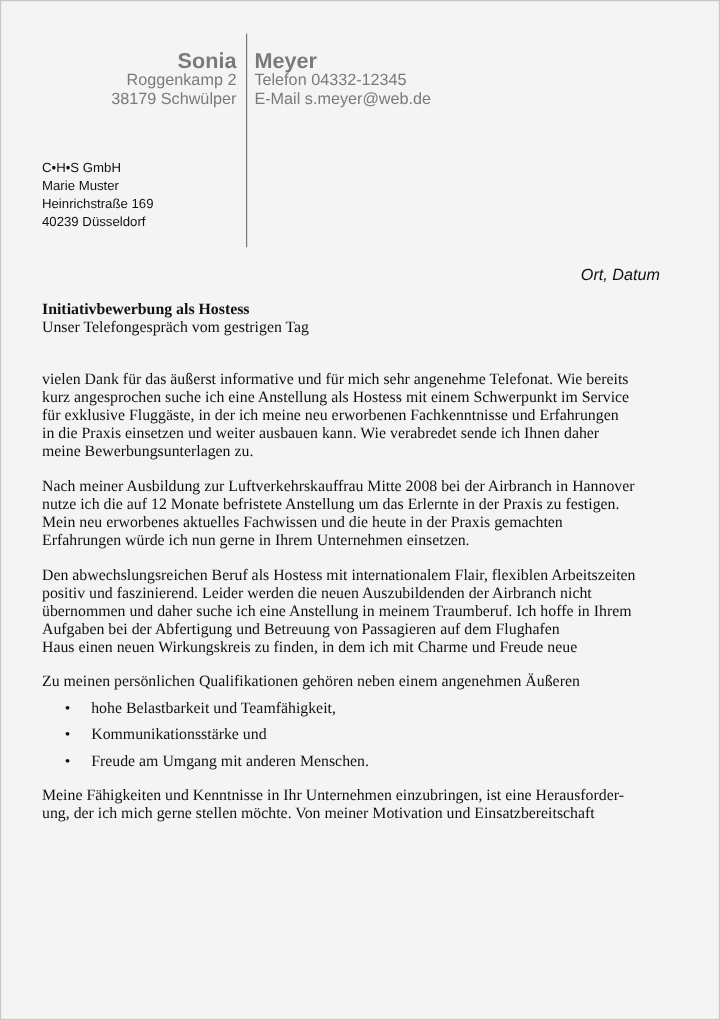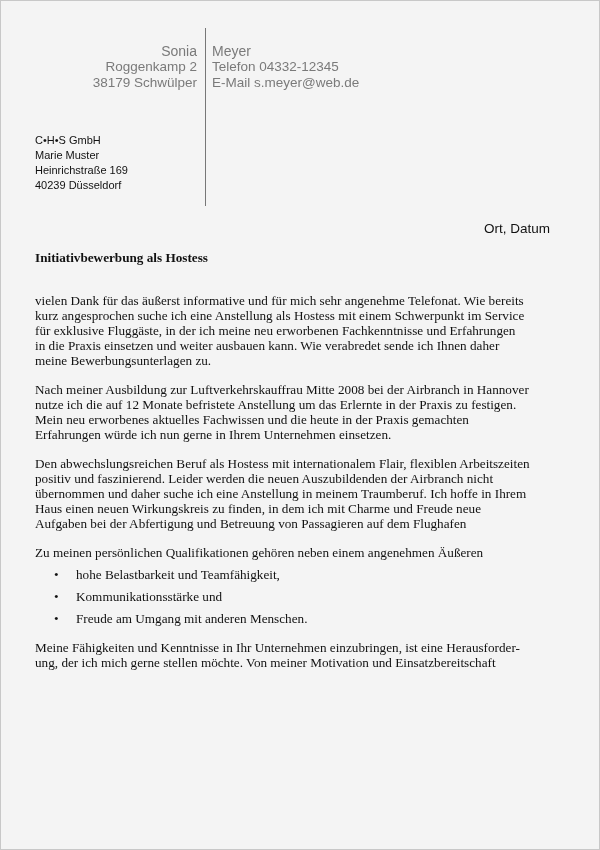--- a/index.html
+++ b/index.html
@@ -21,33 +21,34 @@
     position: absolute; right: 402px; top: 42px;
     text-align: right;
     color: #7a7a7a;
     font-size: 13.5px; line-height: 16px;
   }
   .header-right {
     position: absolute; left: 211px; top: 42px;
     color: #7a7a7a;
     font-size: 13.5px; line-height: 16px;
   }
-  .header-left .name, .header-right .name { font-weight: normal; font-size: 14px; }
+  .header-left .name, .header-right .name { font-weight: bold; font-size: 18px; }
   .divider {
     position: absolute; left: 204px; top: 27px;
     width: 1px; height: 178px;
     background: #777;
   }
   .recipient {
     position: absolute; left: 34px; top: 132px;
     font-size: 11px; line-height: 15px;
   }
   .date {
     position: absolute; right: 49px; top: 220px;
     font-size: 13.5px;
+    font-style: italic;
   }
   .body {
     position: absolute; left: 34px; top: 249px; width: 530px;
     font-size: 13.2px; line-height: 15px; font-family: Liberation Serif, serif;
   }
   .subject { font-weight: bold; }
   .p { margin: 0; }
   .gap { height: 14px; }
   ul { list-style: none; margin: 0; padding: 0; }
   ul li { position: relative; padding-left: 41px; height: 22px; line-height: 22px; }
@@ -76,20 +77,21 @@
     <div>C•H•S GmbH</div>
     <div>Marie Muster</div>
     <div>Heinrichstraße 169</div>
     <div>40239 Düsseldorf</div>
   </div>
 
   <div class="date">Ort, Datum</div>
 
   <div class="body">
     <div class="subject">Initiativbewerbung als Hostess</div>
+    <div>Unser Telefongespräch vom gestrigen Tag</div>
     <div class="gap"></div>
     <div class="gap"></div>
 
     <div class="p">
       <div>vielen Dank für das äußerst informative und für mich sehr angenehme Telefonat. Wie bereits</div>
       <div>kurz angesprochen suche ich eine Anstellung als Hostess mit einem Schwerpunkt im Service</div>
       <div>für exklusive Fluggäste, in der ich meine neu erworbenen Fachkenntnisse und Erfahrungen</div>
       <div>in die Praxis einsetzen und weiter ausbauen kann. Wie verabredet sende ich Ihnen daher</div>
       <div>meine Bewerbungsunterlagen zu.</div>
     </div>
@@ -100,22 +102,22 @@
       <div>nutze ich die auf 12 Monate befristete Anstellung um das Erlernte in der Praxis zu festigen.</div>
       <div>Mein neu erworbenes aktuelles Fachwissen und die heute in der Praxis gemachten</div>
       <div>Erfahrungen würde ich nun gerne in Ihrem Unternehmen einsetzen.</div>
     </div>
     <div class="gap"></div>
 
     <div class="p">
       <div>Den abwechslungsreichen Beruf als Hostess mit internationalem Flair, flexiblen Arbeitszeiten</div>
       <div>positiv und faszinierend. Leider werden die neuen Auszubildenden der Airbranch nicht</div>
       <div>übernommen und daher suche ich eine Anstellung in meinem Traumberuf. Ich hoffe in Ihrem</div>
+      <div>Aufgaben bei der Abfertigung und Betreuung von Passagieren auf dem Flughafen</div>
       <div>Haus einen neuen Wirkungskreis zu finden, in dem ich mit Charme und Freude neue</div>
-      <div>Aufgaben bei der Abfertigung und Betreuung von Passagieren auf dem Flughafen</div>
     </div>
     <div class="gap"></div>
 
     <div>Zu meinen persönlichen Qualifikationen gehören neben einem angenehmen Äußeren</div>
     <ul style="margin-top:4px;">
       <li><span class="bullet">•</span><span>hohe Belastbarkeit und Teamfähigkeit,</span></li>
       <li><span class="bullet">•</span><span>Kommunikationsstärke und</span></li>
       <li><span class="bullet">•</span><span>Freude am Umgang mit anderen Menschen.</span></li>
     </ul>
     <div class="gap" style="height:10px;"></div>

